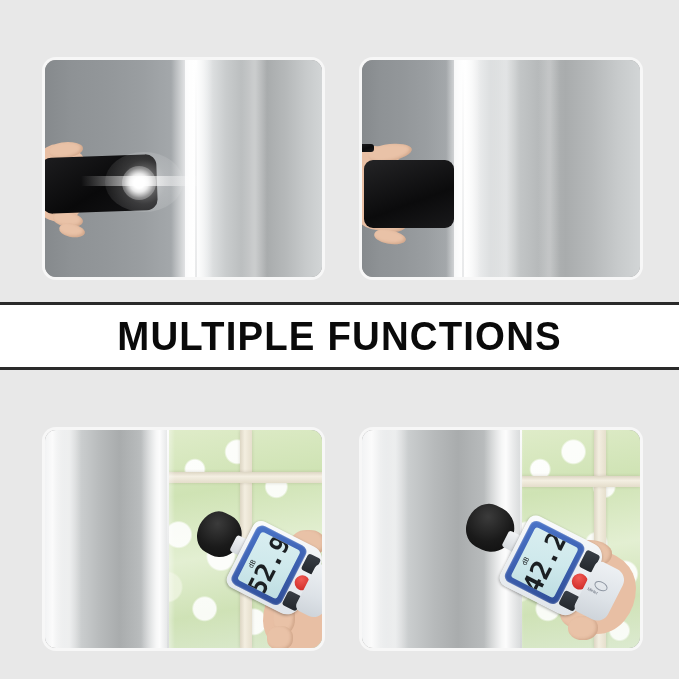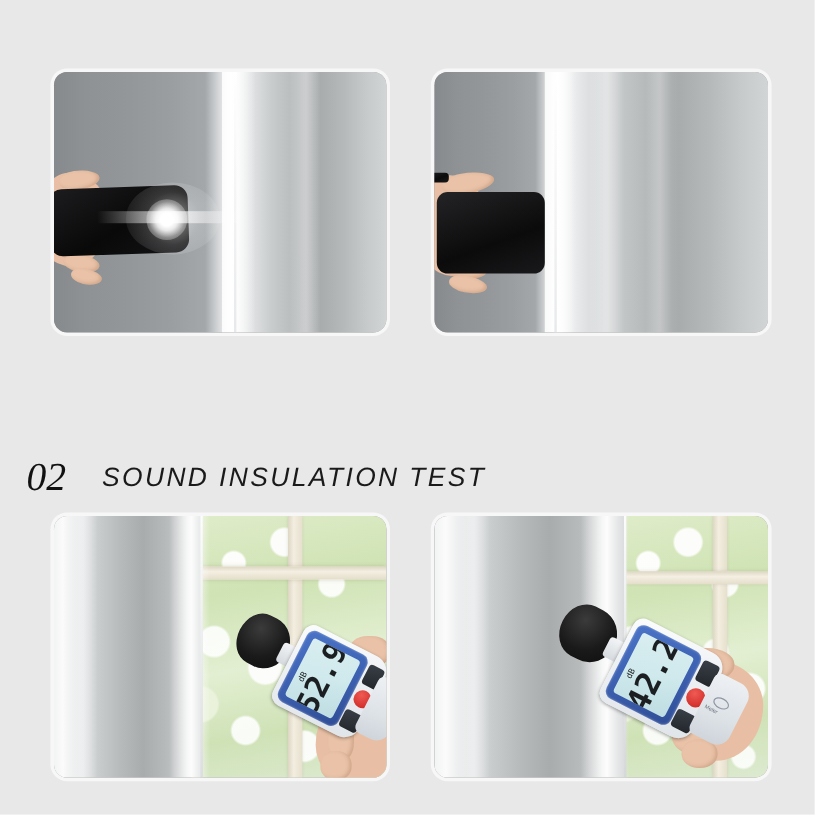--- a/index.html
+++ b/index.html
@@ -307,25 +307,24 @@
       <div class="finger" style="left:6px;  top:84px;  width:44px; height:17px; transform:rotate(-9deg);"></div>
       <div class="finger" style="left:2px;  top:142px; width:40px; height:16px; transform:rotate(4deg);"></div>
       <div class="finger" style="left:6px;  top:156px; width:38px; height:16px; transform:rotate(7deg);"></div>
       <div class="finger" style="left:12px; top:170px; width:32px; height:14px; transform:rotate(10deg);"></div>
 
       <div class="phone-flat" style="left:2px; top:100px; width:90px; height:68px;"></div>
       <div class="phone-flat" style="left:-10px; top:84px; width:22px; height:8px; border-radius:3px;"></div>
     </div>
   </div>
 
-
-  <div class="section-head" id="head-02">
-    <span class="sec-num">02</span>
-    <span class="sec-title">SOUND INSULATION TEST</span>
-  </div>
+  <div id="banner">
+    <span id="banner-text">MULTIPLE FUNCTIONS</span>
+  </div>
+
 
   <div class="panel" id="panel-3">
     <div class="photo">
 
       <div class="window" style="left:114px; right:0;"></div>
       <div class="mullion-v" style="left:195px; top:0; bottom:0; width:12px;"></div>
       <div class="mullion-h" style="left:114px; right:0; top:42px; height:11px;"></div>
       <div class="mullion-v" style="left:114px; top:0; bottom:0; width:8px; opacity:.85;"></div>
 
       <div class="curtain-bright" style="left:0; width:124px; border-radius:0;"></div>

